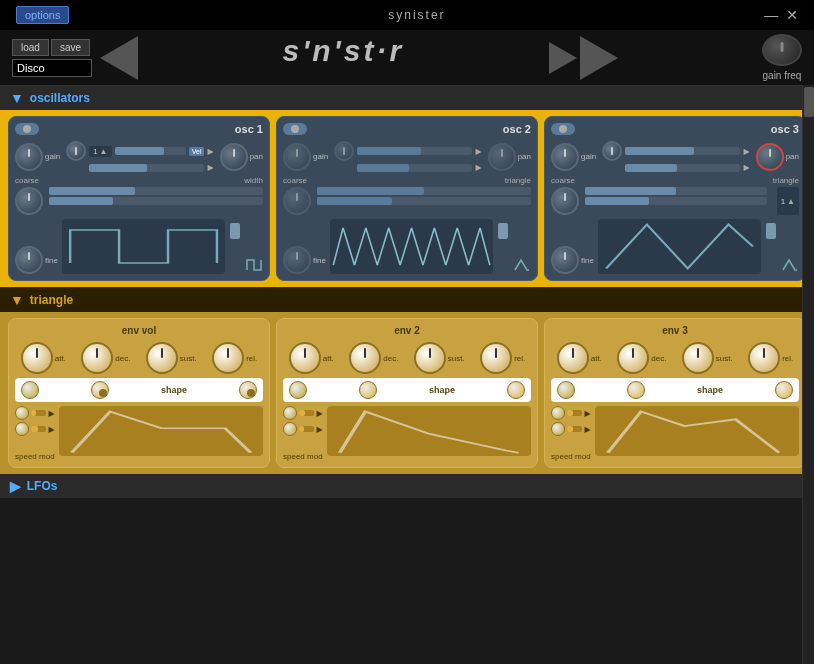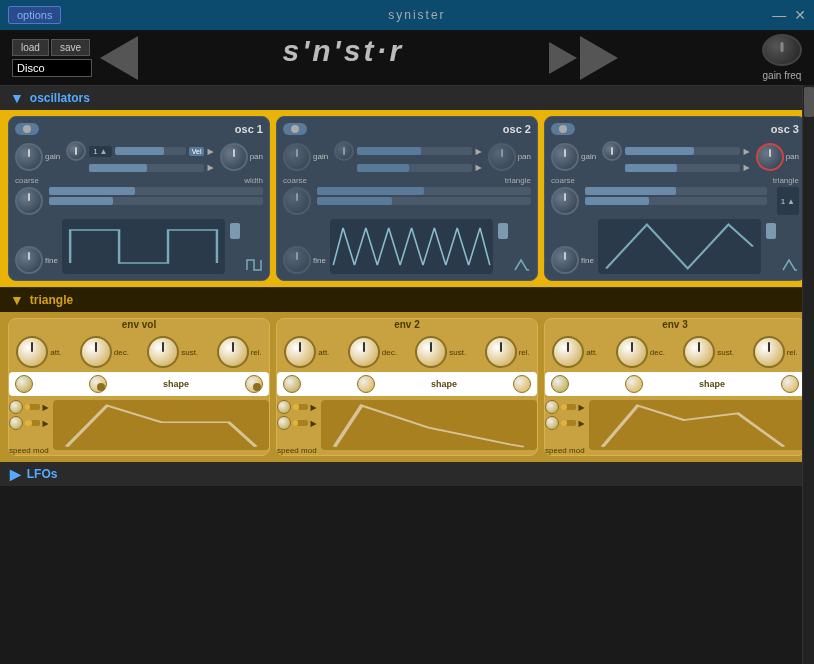--- a/index.html
+++ b/index.html
@@ -8,25 +8,25 @@
       height: 664px;
       background: #1a1a1a;
       font-family: Arial, sans-serif;
       font-size: 11px;
       color: #ccc;
       overflow: hidden;
     }
 
     
     .title-bar {
-      background: #0c4a6e;
+      background: #000000;
       display: flex;
       align-items: center;
       justify-content: space-between;
-      padding: 4px 8px;
+      padding: 4px 16px;
       height: 30px;
     }
     .options-btn {
       background: #2a4a8a;
       color: #7ab0ff;
       border: 1px solid #4a7ad0;
       padding: 2px 8px;
       font-size: 11px;
       cursor: pointer;
       border-radius: 2px;
@@ -345,21 +345,21 @@
       padding: 6px 8px;
     }
     .env-grid {
       display: flex;
       gap: 6px;
     }
     .env-panel {
       flex: 1;
       background: #c8a240;
       border-radius: 8px;
-      padding: 0;
+      padding: 6px;
       border: 1px solid #d8b250;
     }
     .env-title {
       color: #4a3a00;
       font-size: 10px;
       font-weight: bold;
       text-align: center;
       margin-bottom: 6px;
     }
     .env-knobs-row {

